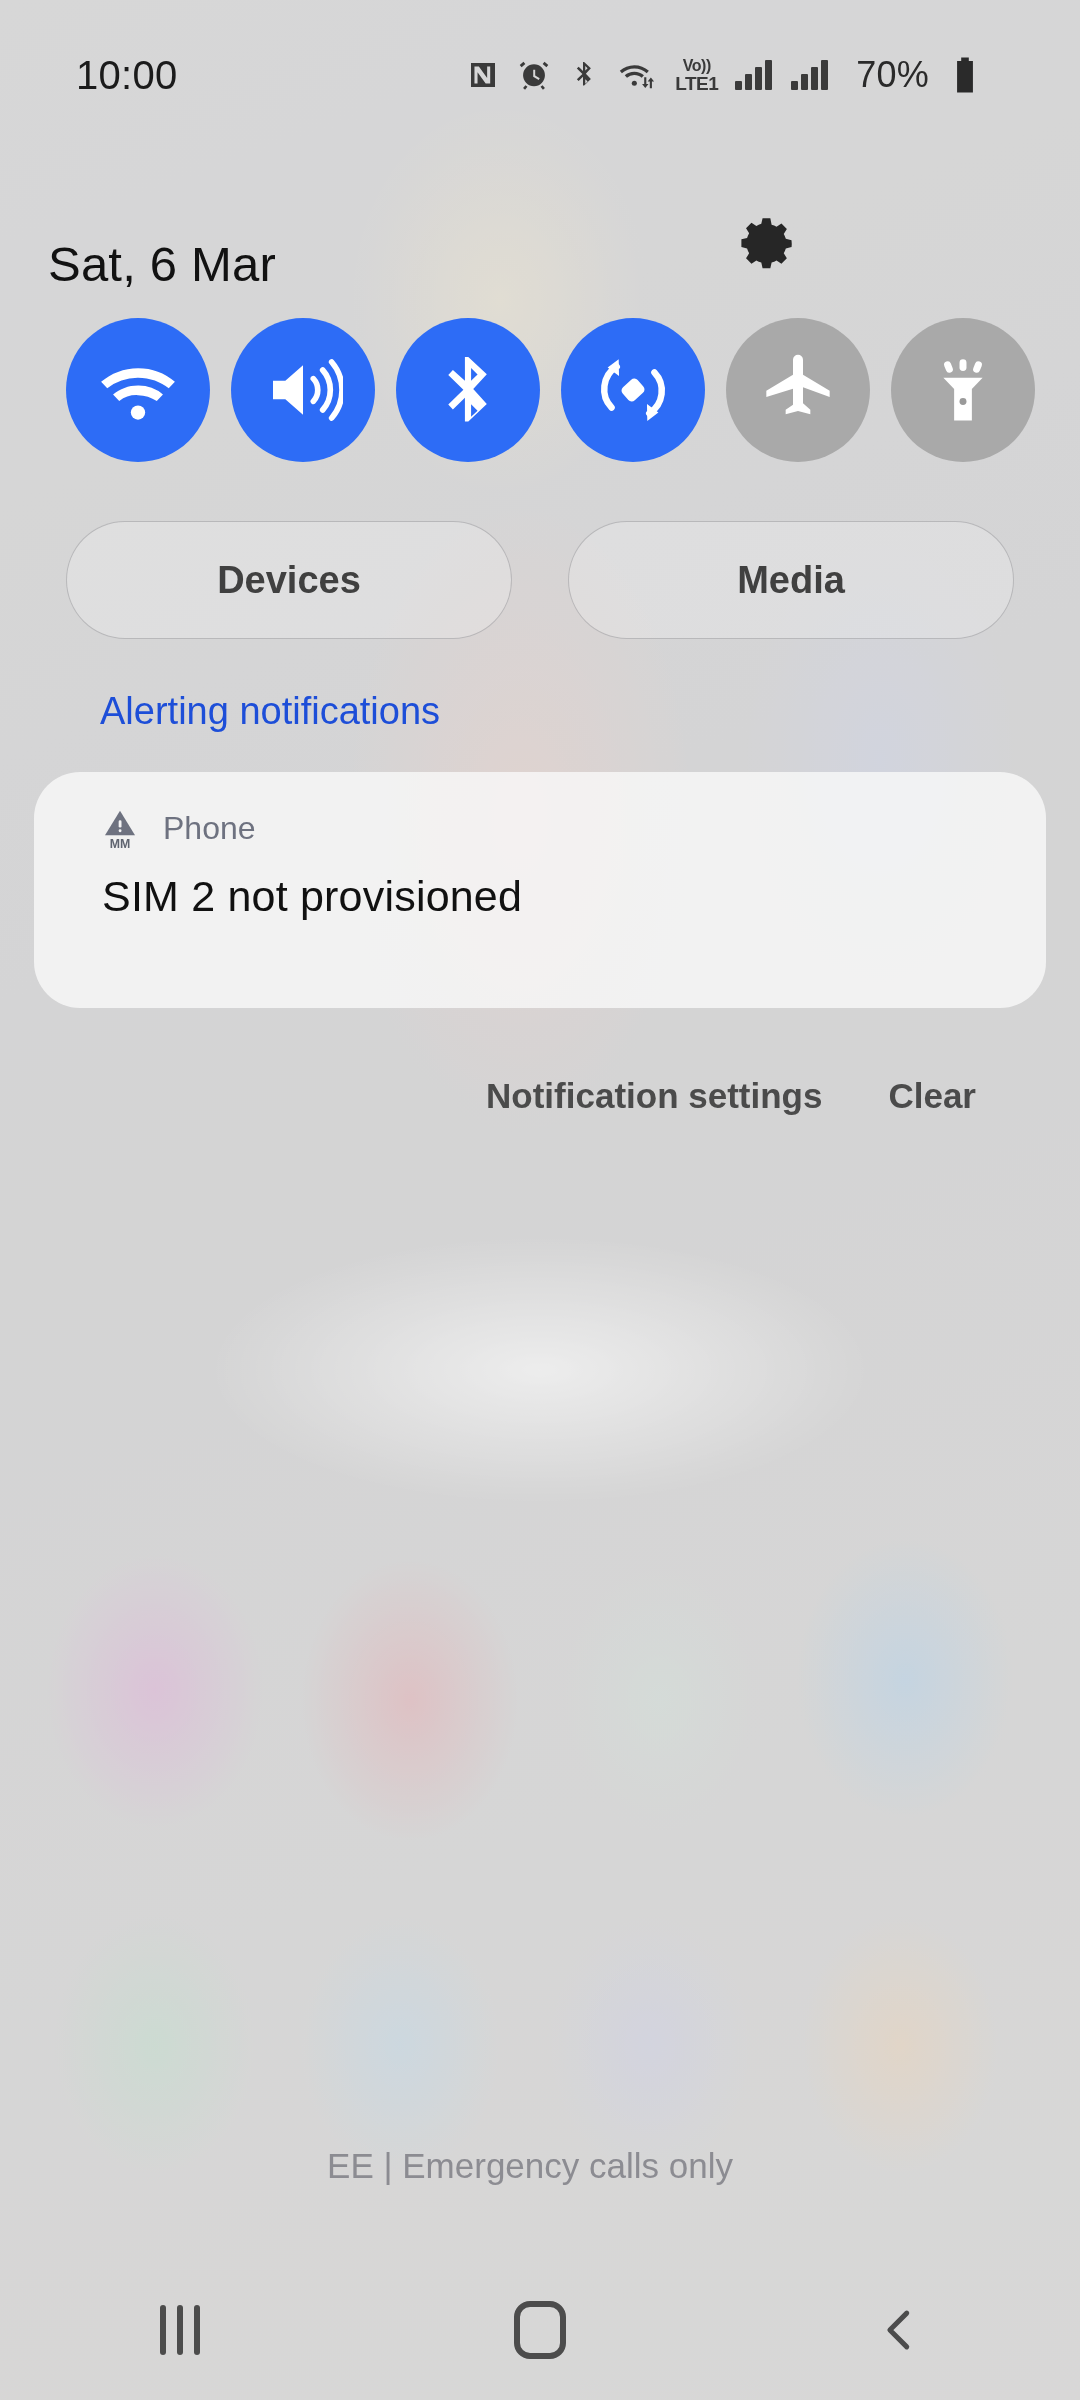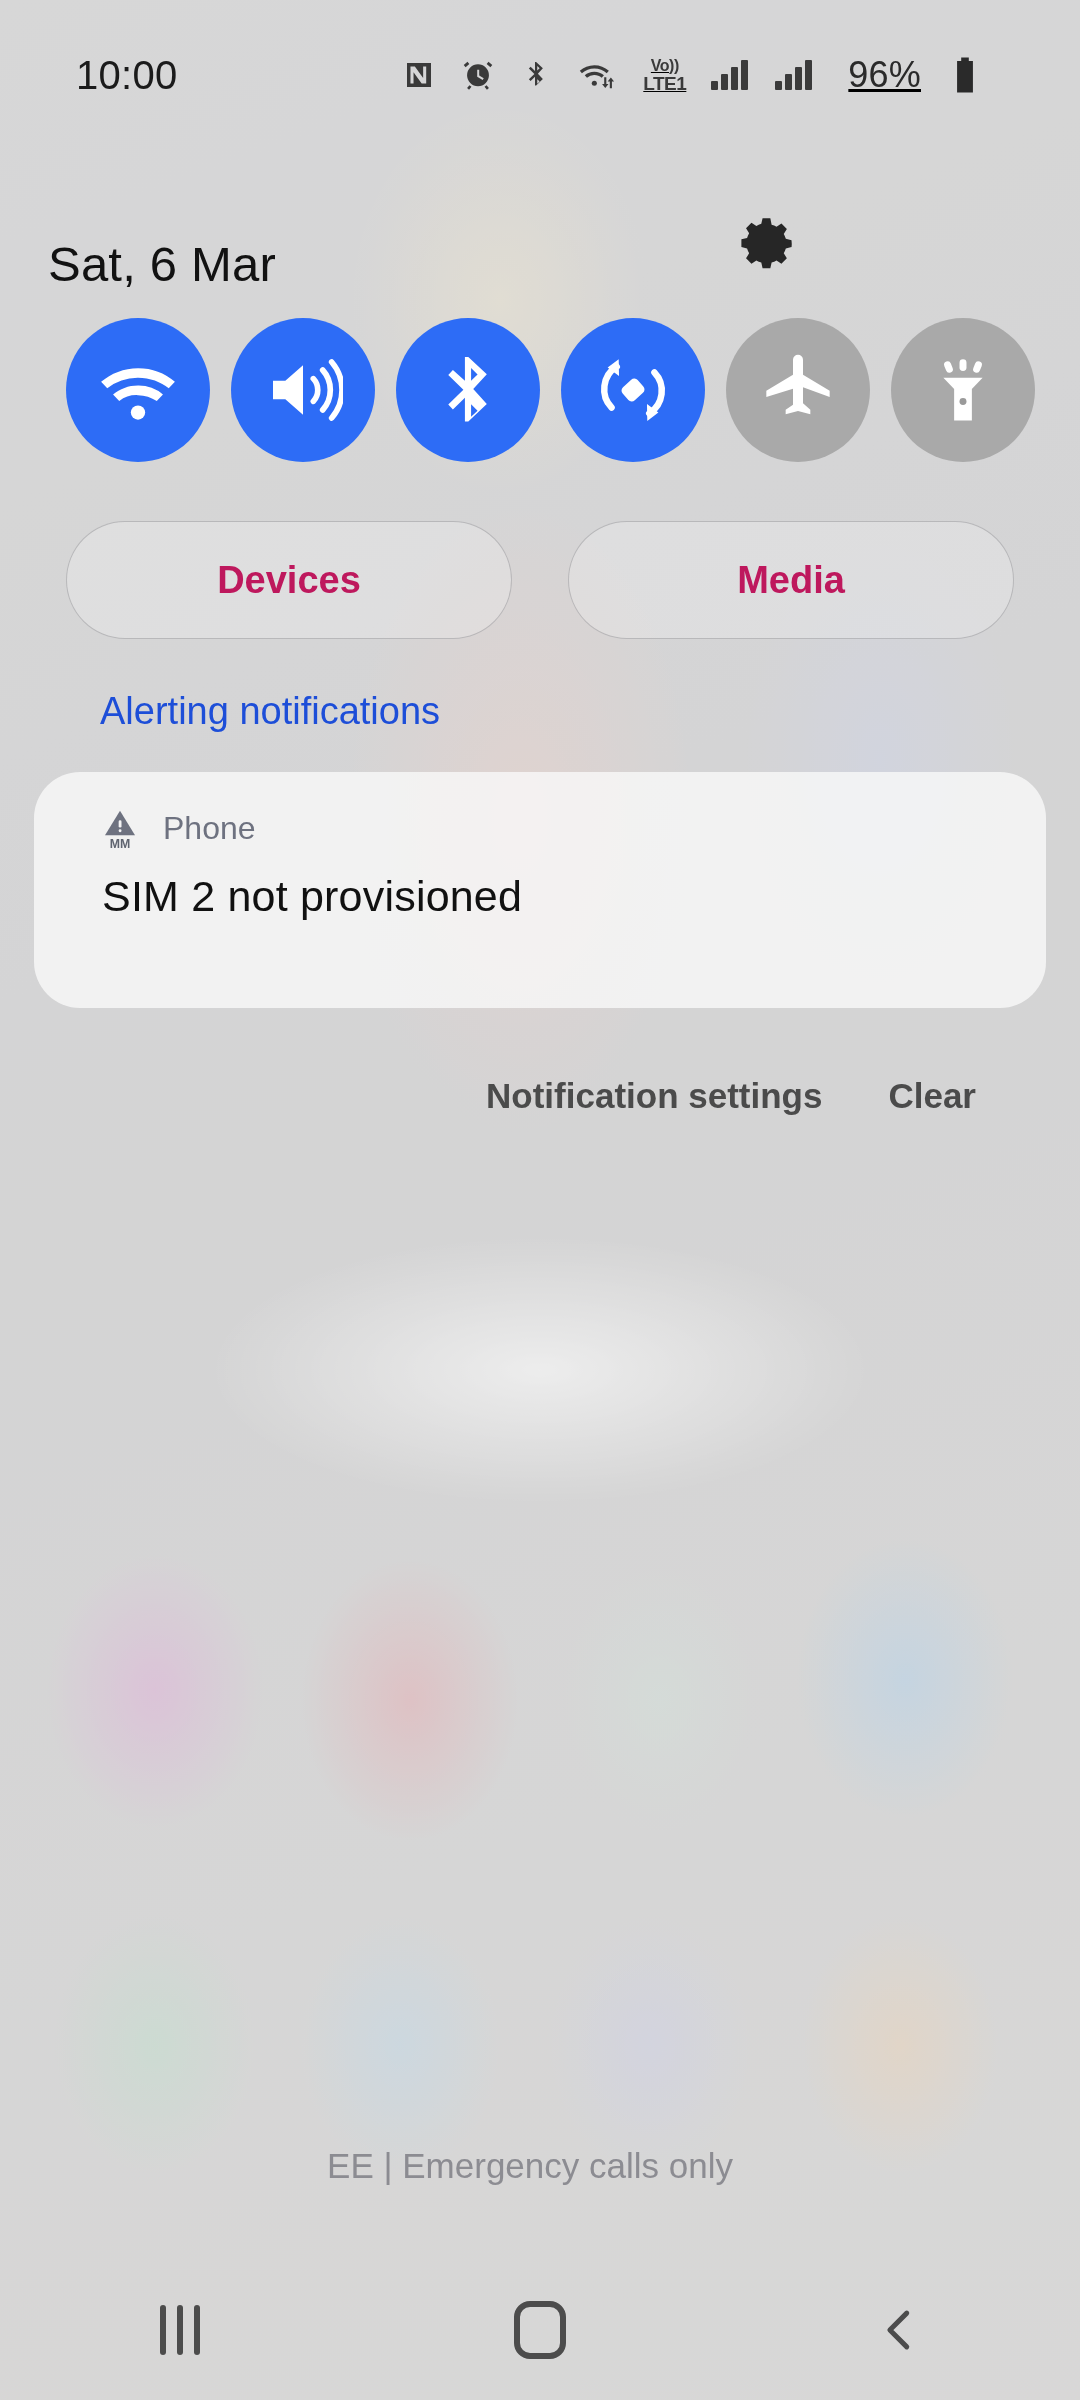--- a/index.html
+++ b/index.html
@@ -33,21 +33,21 @@
   
   #scrim{ position:absolute; inset:0; background:rgba(222,222,222,.42); }
 
   
   #status-bar{
     position:absolute; top:0; left:0; width:1036px; height:150px;
     display:flex; align-items:center; justify-content:space-between;
     padding:0 58px 0 76px;
   }
   #clock{ font-size:40px; color:#1b1b1b; letter-spacing:.3px; }
-  #status-icons{ display:flex; align-items:center; gap:27px;text-decoration:underline; }
+  #status-icons{ display:flex; align-items:center; gap:19px; }
   .sicon{ display:block; }
   #volte{ display:flex; flex-direction:column; align-items:center; line-height:1;
           font-size:17px; font-weight:bold; color:#3a3a3a; margin-right:-2px;}
   #volte .v1{ font-size:16px; letter-spacing:-.5px;}
   #volte .v2{ font-size:19px; letter-spacing:-.5px;}
   #battery-pct{ font-size:36px; color:#2a2a2a; margin-left:9px; letter-spacing:.2px;}
 
   .bars{ display:flex; align-items:flex-end; gap:3px; height:30px; }
   .bars i{ display:block; width:7px; background:#3a3a3a; border-radius:1px; }
   .bars i:nth-child(1){ height:9px; }
@@ -78,21 +78,21 @@
   
   #chips{
     position:absolute; top:521px; left:66px;
     display:flex; gap:56px;
   }
   .chip{
     width:446px; height:118px; border-radius:59px;
     border:1.5px solid rgba(120,120,125,.38);
     background:rgba(252,252,252,.24);
     display:flex; align-items:center; justify-content:center;
-    font-size:38px; font-weight:bold; color:#be185d;
+    font-size:38px; font-weight:bold; color:#404040;
   }
 
   
   #alerting-label{
     position:absolute; top:690px; left:100px;
     font-size:38px; color:#1d4ed8;
   }
   #notif-card{
     position:absolute; top:772px; left:34px;
     width:1012px; height:236px;
@@ -173,21 +173,21 @@
         <i></i>
         <i></i>
       </div>
     <div class="bars">
         <i></i>
         <i></i>
         <i></i>
         <i></i>
       </div>
 
-    <div id="battery-pct">96%</div>
+    <div id="battery-pct">70%</div>
 
     <svg class="sicon" width="26" height="38" viewBox="0 0 16 24" style="margin-left:4px">
       <path fill="#2a2a2a" d="M5.6 1h4.8v2.1H13V23H3V3.1h2.6z"></path>
     </svg>
   </div>
 </div>
 
 <div id="shade-header">
   <div id="date-label">Sat, 6 Mar</div>
   <div style="width:96px;height:96px;display:flex;align-items:center;justify-content:center;">

